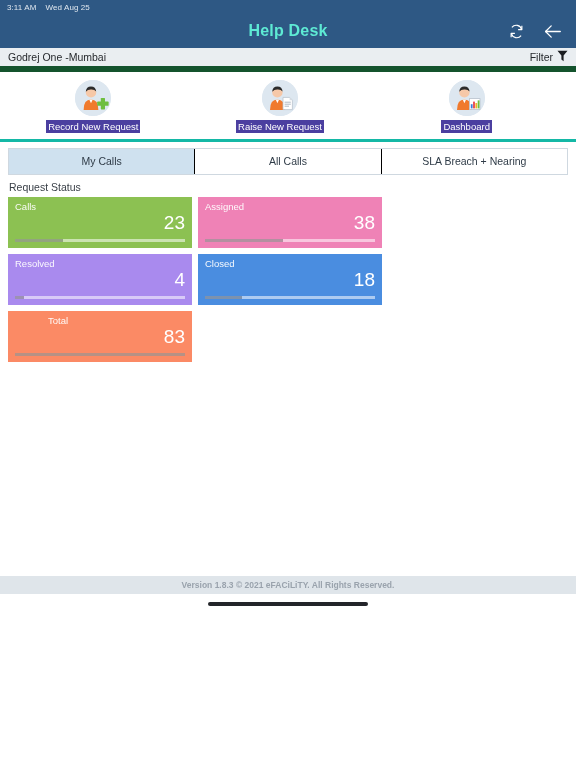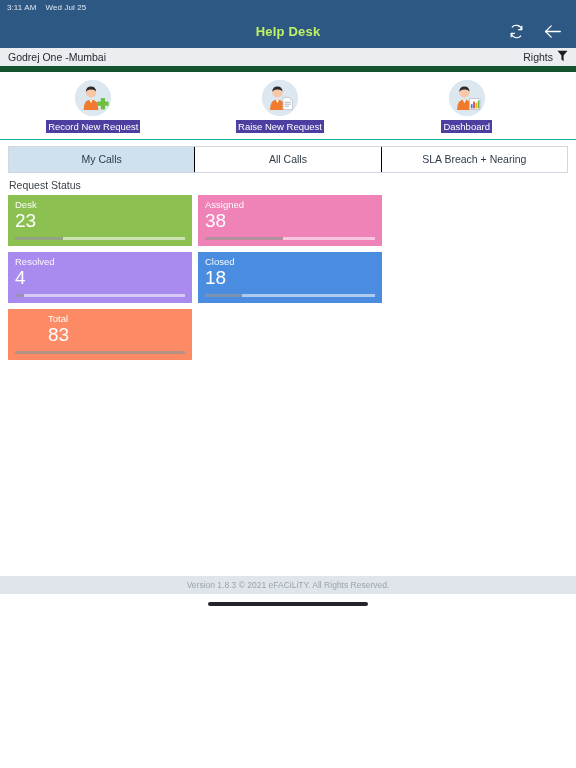--- a/index.html
+++ b/index.html
@@ -51,21 +51,21 @@
   .navbar {
     height: 34px;
     background: #2e5884;
     display: flex;
     align-items: center;
     position: relative;
     flex: 0 0 34px;
   }
   .nav-title {
     position: absolute; left: 0; right: 0; text-align: center;
-    color: #bef264; font-size: 13px; font-weight: bold;
+    color: #5eead4; font-size: 16px; font-weight: bold;
     letter-spacing: .2px;
     pointer-events: none;
   }
   .nav-actions {
     margin-left: auto; display: flex; align-items: center;
     gap: 16px; padding-right: 14px; z-index: 2;
   }
   .nav-btn { width: 20px; height: 20px; display: flex; align-items: center; justify-content: center; cursor: pointer; }
 
   
@@ -79,21 +79,21 @@
   }
   .site-name { font-size: 10.5px; color: #26292d; }
   .filter-wrap { margin-left: auto; display: flex; align-items: center; gap: 4px; cursor: pointer; }
   .filter-label { font-size: 10.5px; color: #26292d; }
 
   
   .quickactions {
     background: #ffffff;
     display: flex;
     padding: 8px 16px 6px 0;
-    border-bottom: 1px solid #14b8a6;
+    border-bottom: 3px solid #14b8a6;
     flex: 0 0 auto;
   }
   .qa-item {
     flex: 1 1 0;
     display: flex; flex-direction: column; align-items: center;
     gap: 4px; cursor: pointer;
   }
   .qa-icon {
     width: 36px; height: 36px; border-radius: 50%;
     background: #dde7f0;
@@ -145,53 +145,54 @@
   .card {
     width: 184px; height: 51px;
     position: relative;
     padding: 4px 7px 0 7px;
     color: #ffffff;
     overflow: hidden;
     cursor: pointer;
   }
   .card-label { font-size: 9.5px; line-height: 11px; opacity: .95; }
   .card-value {
-    font-size: 19px; line-height: 20px; 
+    font-size: 19px; line-height: 20px; text-align: right;
     font-weight: normal; margin-top: 1px;
   }
   .card-track {
     position: absolute; left: 7px; right: 7px; bottom: 6px;
     height: 3px; background: rgba(255,255,255,.55);
   }
   .card-fill { height: 100%; background: rgba(0,0,0,.28); }
 
   
   .spacer-fill { flex: 1 1 auto; background: #ffffff; }
   .footer {
     height: 18px; background: #dfe5ea;
     display: flex; align-items: center; justify-content: center;
     flex: 0 0 18px;
+    font-weight: bold;
   }
   .footer-text { font-size: 8.5px; color: #9aa3ad; }
   .homebar-zone {
     height: 20px; background: #ffffff;
     display: flex; align-items: center; justify-content: center;
     flex: 0 0 20px;
   }
   .homebar { width: 160px; height: 4px; border-radius: 2px; background: #23252a; }
 </style>
 </head>
 <body>
 
 <div id="app">
 
   <div class="statusbar">
     <div class="sb-left">
       <span>3:11 AM</span>
-      <span>Wed Jul 25</span>
+      <span>Wed Aug 25</span>
     </div>
     <div class="sb-spacer"></div>
     <div class="sb-right">
       <span class="wifi-icon">
         <svg width="9" height="7" viewBox="0 0 9 7">
           <path d="M4.5 6.2 L2.9 4.4 A2.4 2.4 0 0 1 6.1 4.4 Z" fill="#dfe7ef"></path>
           <path d="M1.6 3.2 A4.3 4.3 0 0 1 7.4 3.2" stroke="#dfe7ef" stroke-width="1" fill="none"></path>
           <path d="M0.4 1.8 A6.2 6.2 0 0 1 8.6 1.8" stroke="#dfe7ef" stroke-width="1" fill="none"></path>
         </svg>
       </span>
@@ -218,21 +219,21 @@
           <line x1="20" y1="9" x2="3" y2="9"></line>
           <polyline points="9.5,2.5 3,9 9.5,15.5"></polyline>
         </svg>
       </div>
     </div>
   </div>
 
   <div class="sitebar">
     <span class="site-name">Godrej One -Mumbai</span>
     <div class="filter-wrap">
-      <span class="filter-label">Rights</span>
+      <span class="filter-label">Filter</span>
       <span>
         <svg width="11" height="12" viewBox="0 0 11 12">
           <polygon points="0.5,0.8 10.5,0.8 6.6,5.6 6.6,11.2 4.4,9.4 4.4,5.6" fill="#1b1d20"></polygon>
         </svg>
       </span>
     </div>
   </div>
 
   <div class="quickactions">
 
@@ -297,21 +298,21 @@
     <div class="tab active">My Calls</div>
     <div class="tab">All Calls</div>
     <div class="tab">SLA Breach + Nearing</div>
   </div>
 
   <div class="section-title">Request Status</div>
 
   <div class="cards">
 
     <div class="card" style="background: rgb(140, 193, 82);">
-      <div class="card-label">Desk</div>
+      <div class="card-label">Calls</div>
       <div class="card-value">23</div>
       <div class="card-track">
         <div class="card-fill" style="width: 28%;"></div>
       </div>
     </div>
 
     <div class="card" style="background: rgb(239, 130, 182);">
       <div class="card-label">Assigned</div>
       <div class="card-value">38</div>
       <div class="card-track">

